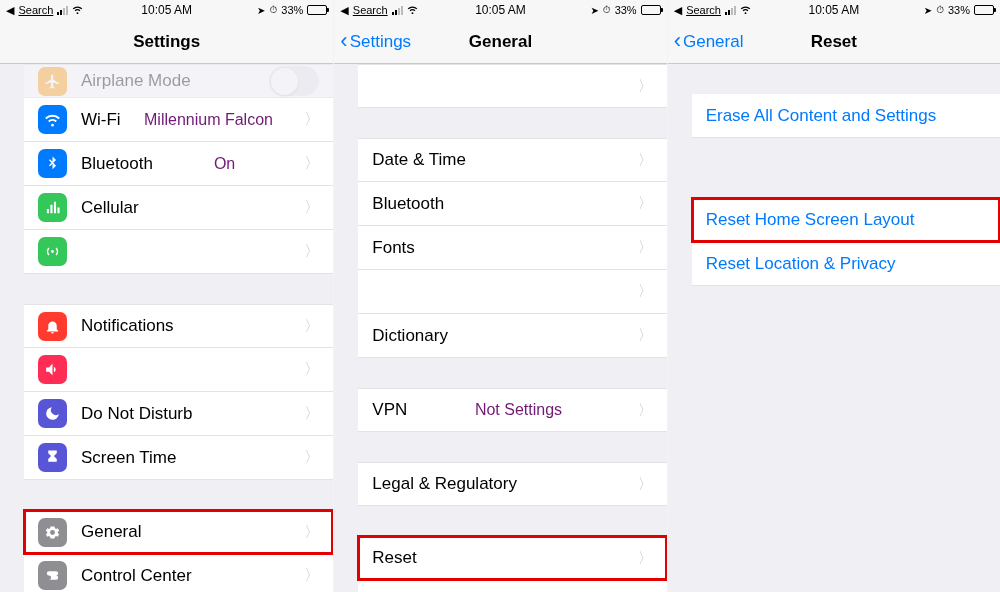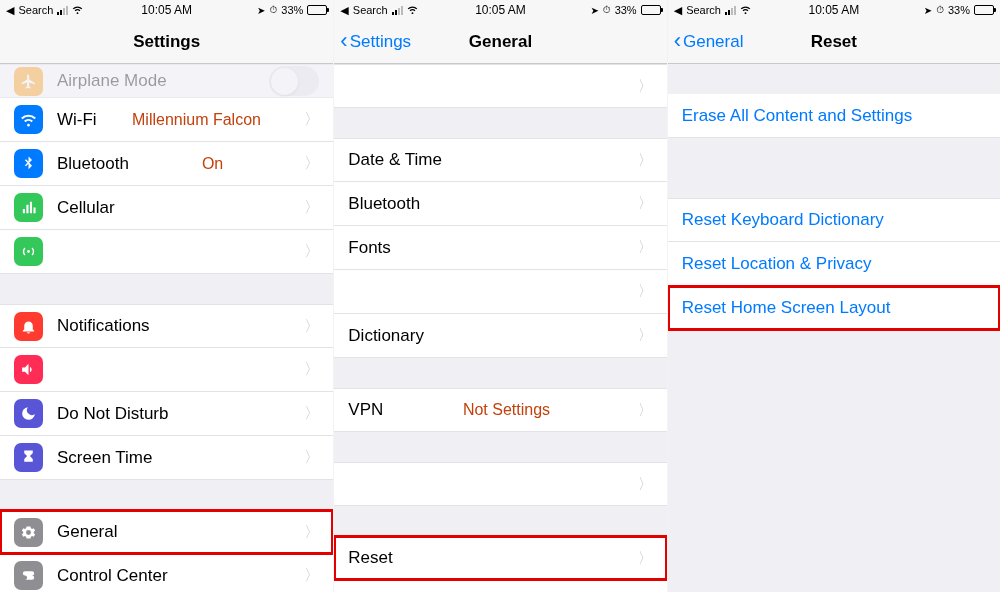--- a/index.html
+++ b/index.html
@@ -7,21 +7,21 @@
          background: #fff; color: #000; width: 1000px; height: 592px; overflow: hidden;
          display: flex; }
   .screen { width: 333.33px; height: 592px; position: relative; background: #efeff4;
             overflow: hidden; }
   .screen + .screen { border-left: 1px solid #f3f3f3; }
 
   .status-bar { height: 20px; background: #f7f7f8; display: flex; align-items: center;
                 justify-content: space-between; padding: 0 6px; font-size: 11px;
                 color: #000; font-weight: 500; }
   .status-left { display: flex; align-items: center; gap: 4px; }
-  .status-left .breadcrumb-search { font-weight: 400; }
+  .status-left .breadcrumb-search { font-weight: 400; text-decoration: underline; }
   .status-right { display: flex; align-items: center; gap: 4px; }
   .status-center { position: absolute; left: 50%; transform: translateX(-50%);
                    font-weight: 400; font-size: 12px; }
   .sig-bars { display: inline-flex; align-items: flex-end; gap: 1px; }
   .sig-bars i { width: 2px; background: #000; display: inline-block; }
   .sig-bars i:nth-child(1){height:3px;} .sig-bars i:nth-child(2){height:5px;background:#000;}
   .sig-bars i:nth-child(3){height:7px;background:#bbb;} .sig-bars i:nth-child(4){height:9px;background:#bbb;}
   .wifi-glyph, .loc-glyph, .alarm-glyph { font-size: 10px; }
   .battery { display:inline-flex; align-items:center; gap:2px; }
   .battery-body { width: 20px; height: 10px; border: 1px solid #000; border-radius: 2px;
@@ -34,24 +34,24 @@
              display: flex; align-items: center; justify-content: center; position: relative;
              padding: 0 8px; }
   .nav-title { font-size: 17px; font-weight: 600; }
   .nav-back { position: absolute; left: 6px; display: flex; align-items: center;
               color: #007aff; font-size: 17px; gap: 2px; }
   .nav-back .chev { font-size: 22px; line-height: 1; margin-top:-2px; }
 
   .list { overflow-y: auto; height: calc(592px - 64px); }
   .group-space { height: 30px; }
   .row { background: #fff; min-height: 44px; display:flex; align-items:center;
-         padding: 0 14px; border-bottom: 1px solid #e3e3e6; position: relative; }
+         padding: 0 14px; border-bottom: 1px solid #e3e3e6; position: relative; margin-left: 24px; }
   .row:first-child, .group-top { border-top: 1px solid #e3e3e6; }
   .row .chevron { color:#c7c7cc; font-size: 15px; margin-left:auto; }
-  .row .detail { color:#c2410c; font-size: 16px; margin-left:auto; padding-right:8px; }
+  .row .detail { color:#701a75; font-size: 16px; margin-left:auto; padding-right:8px; }
   .row .label { font-size: 17px; color:#000; }
   .row.link .label { color: #007aff; }
   .icon { width: 29px; height: 29px; border-radius: 7px; margin-right: 14px;
           display:flex; align-items:center; justify-content:center; flex:0 0 29px; }
   .icon svg { width: 17px; height: 17px; fill: #fff; }
 
   .highlight-red { outline: 3px solid #e20000; outline-offset: -2px; z-index: 2; }
 
   .toggle { width: 50px; height: 30px; background:#e5e5ea; border-radius:15px;
             position:relative; margin-left:auto; }
@@ -255,20 +255,21 @@
         <span class="chevron">〉</span>
       </div>
       <div class="group-space"></div>
       <div class="row group-top" style="">
         <span class="label">VPN</span>
         <span class="detail">Not Settings</span>
         <span class="chevron">〉</span>
       </div>
       <div class="group-space"></div>
       <div class="row group-top" style="">
+        <span class="label">Legal &amp; Regulatory</span>
         <span class="chevron">〉</span>
       </div>
       <div class="group-space"></div>
       <div class="row highlight-red group-top" style="">
         <span class="label">Reset</span>
         <span class="chevron">〉</span>
       </div>
       <div class="row link" style="">
         <span class="label">Shut Down</span>
       </div>
@@ -306,23 +307,20 @@
       </div>
       <div class="nav-title">Reset</div>
     </div>
     <div class="list">
       <div class="group-space"></div>
       <div class="row link" style="">
         <span class="label">Erase All Content and Settings</span>
       </div>
       <div class="group-space"></div>
       <div class="group-space"></div>
-      <div class="row link group-top" style="">
-        <span class="label">Reset Keyboard Dictionary</span>
+      <div class="row highlight-red link" style="">
+        <span class="label">Reset Home Screen Layout</span>
       </div>
       <div class="row link" style="">
         <span class="label">Reset Location &amp; Privacy</span>
       </div>
-      <div class="row highlight-red link" style="">
-        <span class="label">Reset Home Screen Layout</span>
-      </div>
     </div>
   </div>
 
 </body></html>

